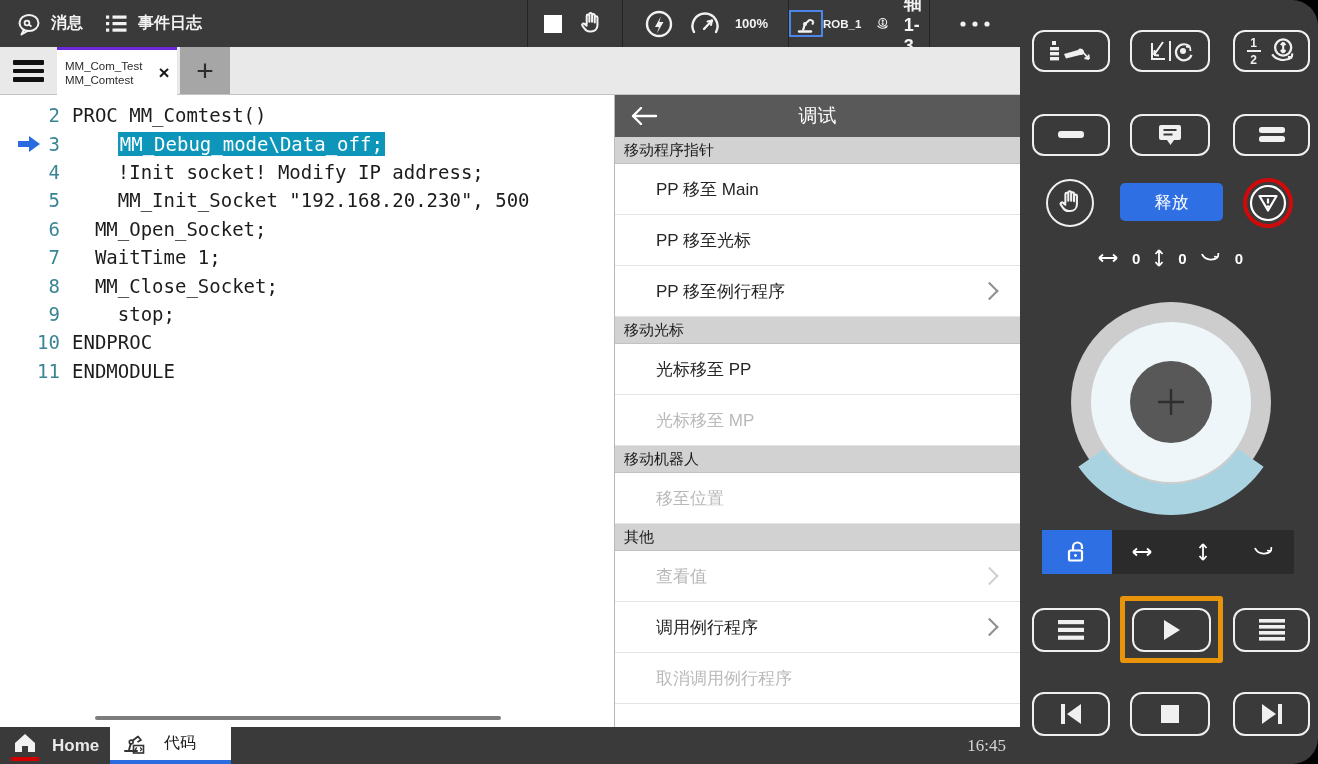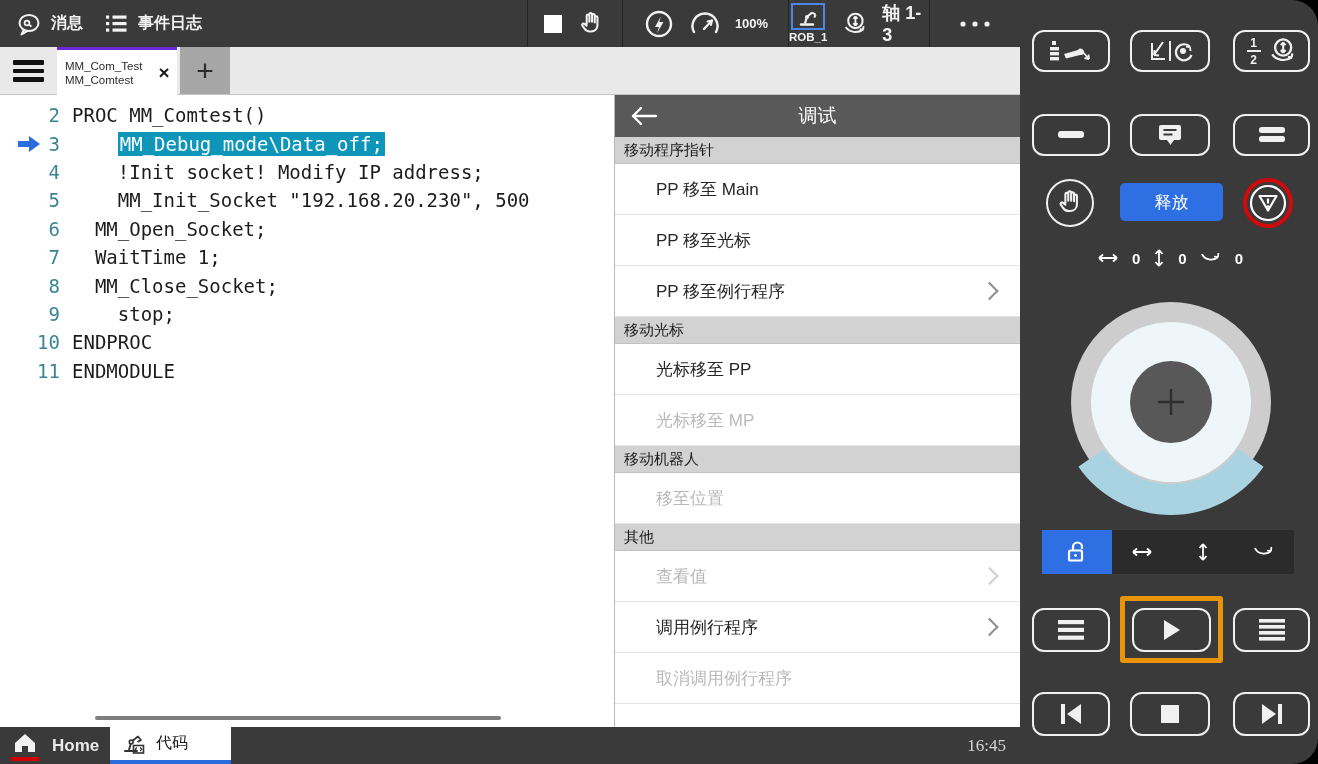--- a/index.html
+++ b/index.html
@@ -12,21 +12,21 @@
 
   
   #topbar{position:absolute;left:0;top:0;width:1020px;height:47px;background:#3a3a3a;}
   .tb-item{position:absolute;top:0;height:47px;display:flex;align-items:center;gap:9px;
            color:#f2f2f2;font-size:16px;font-weight:600;cursor:default;}
   #tb-groups{position:absolute;left:527px;top:0;right:0;height:47px;display:flex;}
   .tb-group{height:47px;display:flex;align-items:center;justify-content:center;gap:14px;
             border-left:1px solid #242424;color:#f2f2f2;box-sizing:border-box;}
   .tb-sq{width:18px;height:18px;background:#fff;}
   .tb-speed{font-size:13px;font-weight:600;color:#f2f2f2;}
-  .robbox{display:flex;flex-direction:column;align-items:center;line-height:1;justify-content:center;}
+  .robbox{display:flex;flex-direction:row;align-items:center;line-height:1;justify-content:center;}
   .robframe{width:34px;height:27px;border:2px solid #4b86e8;display:flex;align-items:center;
             justify-content:center;box-sizing:border-box;}
   .roblabel{font-size:11.5px;color:#f2f2f2;margin-top:2px;font-weight:600;}
   .axis-label{font-size:18px;font-weight:600;}
 
   
   #tabbar{position:absolute;left:0;top:47px;width:1020px;height:48px;background:#e9e9e9;
           border-bottom:1px solid #c4c4c4;box-sizing:border-box;}
   #hamburger{position:absolute;left:13px;top:13px;width:31px;height:22px;cursor:pointer;}
   #hamburger span{display:block;height:4.5px;background:#111;margin-bottom:4px;border-radius:1px;}
@@ -70,21 +70,21 @@
   .dis .chev{border-color:#d0d0d0;}
 
   
   #bottombar{position:absolute;left:0;top:727px;width:1020px;height:37px;background:#3a3a3a;}
   #home-item{position:absolute;left:12px;top:0;height:37px;display:flex;align-items:center;gap:14px;cursor:pointer;}
   #home-icon-wrap{position:relative;width:26px;height:30px;}
   #home-underline{position:absolute;left:-1px;bottom:0;width:28px;height:3.5px;background:#d40000;}
   #home-label{color:#e9e9e9;font-size:17px;font-weight:600;}
   #task-tab{position:absolute;left:110px;top:0;width:121px;height:37px;background:#fff;
             border-bottom:4px solid #2b6be0;box-sizing:border-box;display:flex;align-items:center;
-            gap:9px;padding-left:10px;cursor:pointer;}
+            gap:17px;padding-left:10px;cursor:pointer;}
   #task-label{color:#1a1a1a;font-size:16px;}
   #clock{position:absolute;right:14px;top:0;height:37px;display:flex;align-items:center;
          color:#d5d5d5;font-size:17px;font-family:Liberation Serif, serif;}
 
   
   #rpanel{position:absolute;left:1020px;top:0;width:298px;height:764px;background:#3a3a3a;
           border-radius:0 26px 26px 0;}
   .rbtn{position:absolute;border:2.5px solid #f0f0f0;border-radius:12px;background:transparent;
         display:flex;align-items:center;justify-content:center;cursor:pointer;box-sizing:border-box;}
   .r1{top:30px;height:42px;}  .r2{top:114px;height:42px;}

